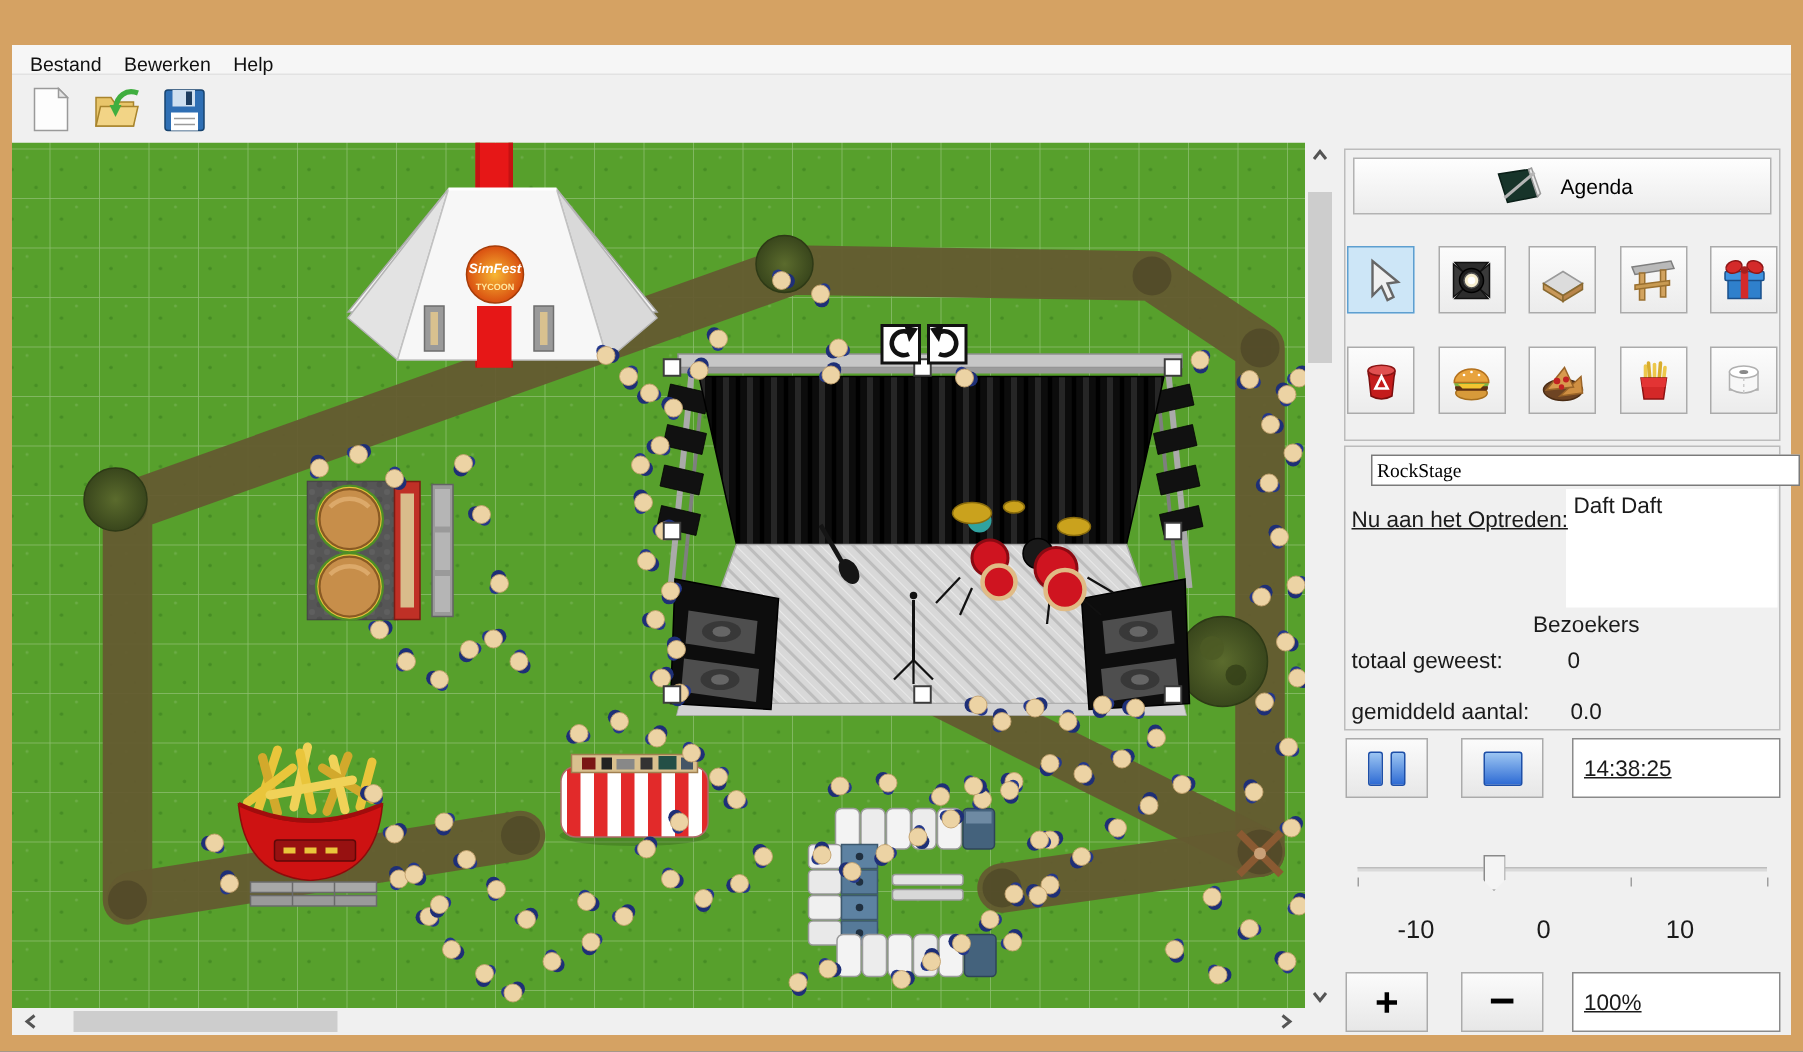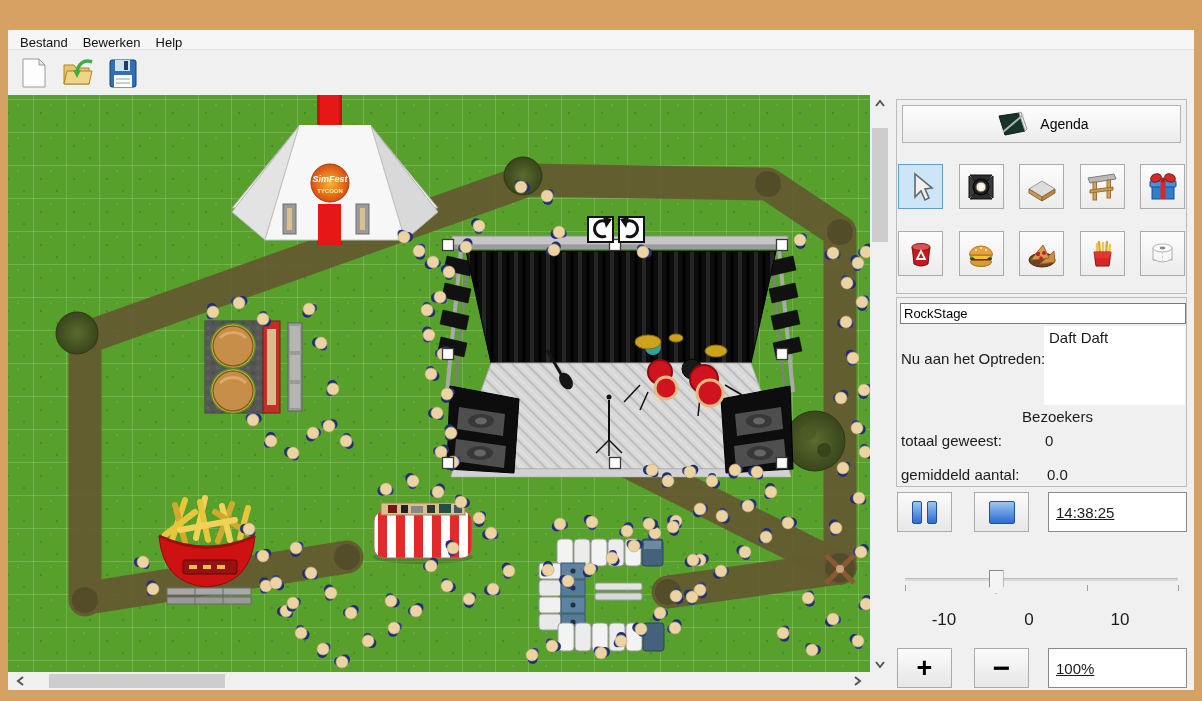--- a/index.html
+++ b/index.html
@@ -32,23 +32,23 @@
   
   .panel{position:absolute;left:885px;top:0;width:297px;height:595px;background:#f0f0f0;font-size:15px;color:#1b1b1b;}
   .groupbox{position:absolute;border:1px solid #bcbcbc;box-sizing:border-box;}
   #box-tools{left:3px;top:4px;width:291px;height:195px;}
   #box-stage{left:3px;top:202px;width:291px;height:190px;}
   .agenda-btn{position:absolute;left:5px;top:5px;width:279px;height:38px;border:1px solid #b3b3b3;background:linear-gradient(#fefefe,#ececec);display:flex;align-items:center;justify-content:center;gap:12px;font-size:14px;}
   .tool-row{position:absolute;left:1px;width:287px;display:flex;justify-content:space-between;}
   #row1{top:64px}#row2{top:131px}
   .toolbtn{width:45px;height:45px;box-sizing:border-box;border:1px solid #ababab;background:linear-gradient(#fcfcfc,#ececec);display:flex;align-items:center;justify-content:center;padding:0;}
   .toolbtn.selected{background:#cde6f7;border-color:#5e9fd0;}
-  #stage-name-input{position:absolute;left:3px;top:5px;width:278px;height:17px;border:1px solid #7a7a7a;font-size:13px;padding:1px 3px;font-family:Liberation Sans, sans-serif;}
+  #stage-name-input{position:absolute;left:17px;top:5px;width:278px;height:17px;border:1px solid #7a7a7a;font-size:13px;padding:1px 3px;font-family:Liberation Serif, serif;}
   .perform-box{position:absolute;left:147px;top:28px;width:141px;height:79px;background:#fff;padding:3px 0 0 5px;box-sizing:border-box;}
-  .label-now{position:absolute;left:4px;top:52px;}
+  .label-now{position:absolute;left:4px;top:40px;text-decoration:underline;}
   .heading-bez{position:absolute;left:16px;top:110px;width:100%;text-align:center;}
   .label-tot{position:absolute;left:4px;top:134px;}
   .val-tot{position:absolute;left:148px;top:134px;}
   .label-avg{position:absolute;left:4px;top:168px;}
   .val-avg{position:absolute;left:150px;top:168px;}
   .ctrl-btn{position:absolute;box-sizing:border-box;border:1px solid #ababab;background:linear-gradient(#fbfbfb,#e7e7e7);display:flex;align-items:center;justify-content:center;}
   #btn-pause{left:4px;top:397px;width:55px;height:40px;gap:5px;}
   .pbar{width:8px;height:21px;border-radius:2px;background:linear-gradient(#9cc5f2,#2e6bd4);border:1px solid #1d4fa8;}
   #btn-stop{left:81px;top:397px;width:55px;height:40px;}
   .sq{width:24px;height:21px;border-radius:2px;background:linear-gradient(#9cc5f2,#2e6bd4);border:1px solid #1d4fa8;}

